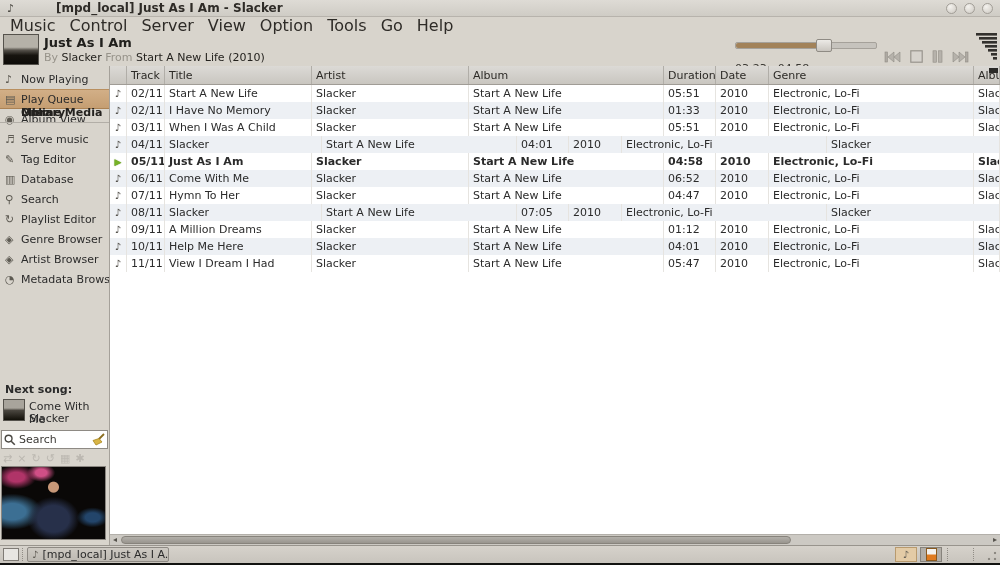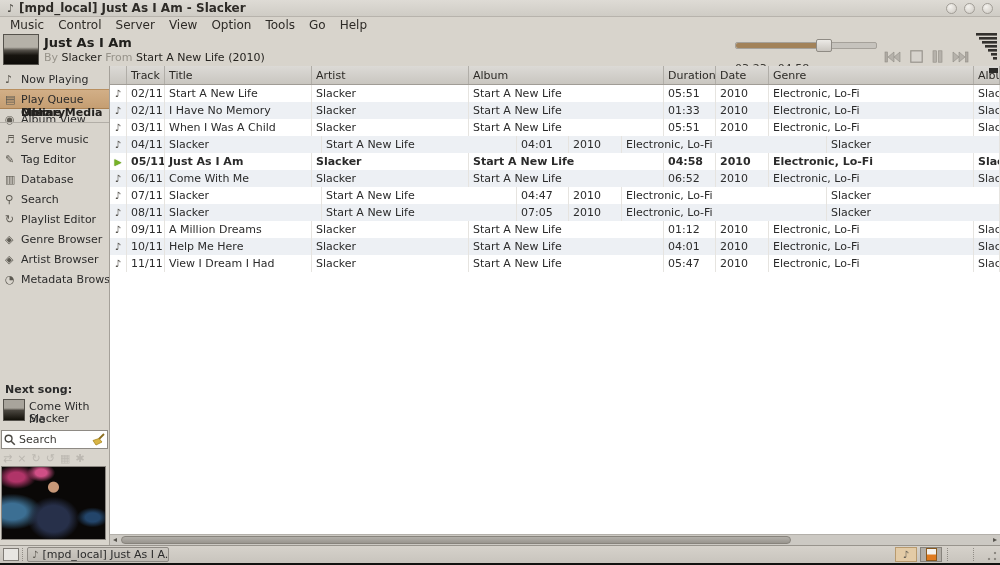--- a/index.html
+++ b/index.html
@@ -4,28 +4,28 @@
 <style>
   html,body{margin:0;padding:0;background:#555;}
   .screen{position:relative;width:1000px;height:565px;background:#d8d4cc;overflow:hidden;
           font-family:"DejaVu Sans","Liberation Sans",sans-serif;font-size:11px;color:#2b2b2b;}
 
   
   .titlebar{position:absolute;left:0;top:0;right:0;height:17px;
             background:linear-gradient(#dedbd5,#cfccc5);border-bottom:1px solid #b7b3ac;
             display:flex;align-items:center;padding:0 4px;box-sizing:border-box;}
   .app-icon{font-size:11px;color:#4e4b45;margin:0 5px 0 3px;}
-  .wtitle{font-weight:bold;font-size:12px;color:#2e2b27;}
+  .wtitle{font-weight:bold;font-size:12px;color:#2e2b27;margin-left:37px;}
   .win-controls{margin-left:auto;display:flex;gap:7px;margin-right:3px;}
   .circle{width:11px;height:11px;border-radius:50%;border:1px solid #a29e97;box-sizing:border-box;
           background:radial-gradient(circle at 35% 30%,#f4f2ee,#ccc8c1);}
 
   
   .menubar{position:absolute;top:17px;left:0;right:0;height:16px;display:flex;align-items:center;
-           padding-left:3px;font-size:12px;color:#2e2b27;}
+           padding-left:3px;font-size:16px;color:#2e2b27;}
   .menu-item{padding:0 7px;}
 
   
   .header{position:absolute;top:33px;left:0;right:0;height:33px;border-bottom:1px solid #b2aea7;}
   .cover{position:absolute;left:3px;top:1px;width:36px;height:31px;border:1px solid #55524c;box-sizing:border-box;
          background:linear-gradient(#b5b1a8 0 42%,#56524b 52%,#17140f 70%,#0d0b08);}
   .song-title{position:absolute;left:44px;top:2px;font-size:13px;font-weight:bold;color:#21201d;}
   .song-sub{position:absolute;left:44px;top:18px;font-size:11px;color:#24221e;}
   .dim{color:#97938a;}
   .transport{position:absolute;left:735px;top:3px;width:142px;}
@@ -374,20 +374,21 @@
             <span class="cell c3">Slacker</span>
             <span class="cell c4">Start A New Life</span>
             <span class="cell c5">06:52</span>
             <span class="cell c6">2010</span>
             <span class="cell c7">Electronic, Lo-Fi</span>
             <span class="cell c8">Slacker</span>
           </div>
           <div class="row">
             <span class="cell c0"><span class="note-glyph">♪</span></span>
             <span class="cell c1">07/11</span>
+            <span class="cell c2">Hymn To Her</span>
             <span class="cell c3">Slacker</span>
             <span class="cell c4">Start A New Life</span>
             <span class="cell c5">04:47</span>
             <span class="cell c6">2010</span>
             <span class="cell c7">Electronic, Lo-Fi</span>
             <span class="cell c8">Slacker</span>
           </div>
           <div class="row">
             <span class="cell c0"><span class="note-glyph">♪</span></span>
             <span class="cell c1">08/11</span>

